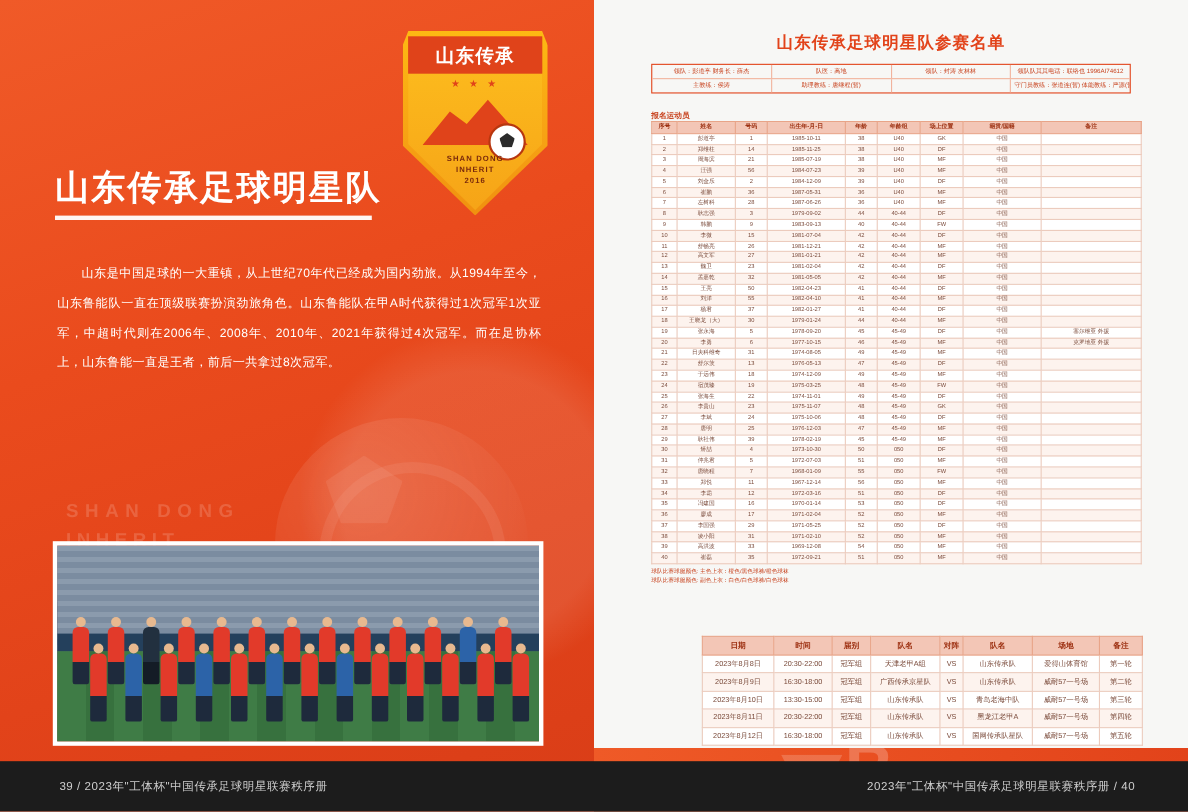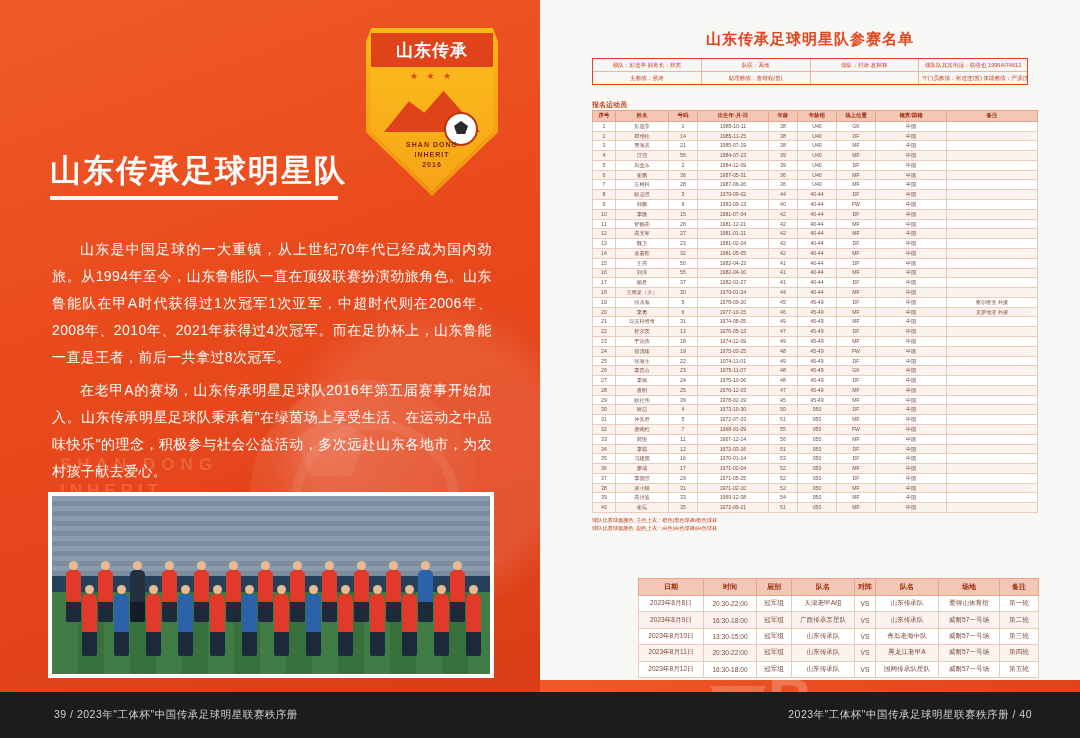--- a/index.html
+++ b/index.html
@@ -87,21 +87,21 @@
     content:"";position:absolute;left:8px;top:7px;width:14px;height:13px;background:#2b2b2b;
     clip-path:polygon(50% 0%,100% 38%,80% 100%,20% 100%,0% 38%);
   }
   .crest .cname{
     position:absolute;left:0;top:112px;width:132px;text-align:center;color:#7a2a0c;
     font-size:7px;font-weight:bold;letter-spacing:1px;line-height:10px;
   }
 
   .body-copy{
     position:absolute;left:52px;top:236px;width:440px;color:#fff;
-    font-size:14px;line-height:27px;text-align:justify;letter-spacing:.4px;
+    font-size:11px;line-height:27px;text-align:justify;letter-spacing:.4px;
   }
   .body-copy p{margin:0 0 6px 0;text-indent:2em;}
 
   .team-photo{
     position:absolute;left:48px;top:492px;width:446px;height:186px;
     border:4px solid #fff;box-sizing:border-box;overflow:hidden;
     background:linear-gradient(180deg,#7d8da0 0%,#63788c 28%,#35506b 29%,#2b4560 60%,#3a6a3f 61%,#2e5c34 100%);
   }
   .stand{position:absolute;left:0;top:0;width:100%;height:54%;
     background:repeating-linear-gradient(180deg,#8b9bad 0 5px,#7b8ca0 5px 10px);}
@@ -227,21 +227,20 @@
       <div class="ball"></div>
       <div class="cname">
         <div>SHAN DONG</div>
         <div>INHERIT</div>
         <div>2016</div>
       </div>
     </div>
 
     <div class="body-copy">
       <p>山东是中国足球的一大重镇，从上世纪70年代已经成为国内劲旅。从1994年至今，山东鲁能队一直在顶级联赛扮演劲旅角色。山东鲁能队在甲A时代获得过1次冠军1次亚军，中超时代则在2006年、2008年、2010年、2021年获得过4次冠军。而在足协杯上，山东鲁能一直是王者，前后一共拿过8次冠军。</p>
-      <p>在老甲A的赛场，山东传承明星足球队2016年第五届赛事开始加入。山东传承明星足球队秉承着"在绿茵场上享受生活、在运动之中品味快乐"的理念，积极参与社会公益活动，多次远赴山东各地市，为农村孩子献去爱心。</p>
     </div>
 
     <div class="team-photo">
       <div class="stand"></div>
       <div class="pitch"></div>
       <div class="row-players" id="players">
           <div class="pl red back" style="left: 4px;"></div>
           <div class="pl red" style="left: 20px;"></div>
           <div class="pl red back" style="left: 36px;"></div>
           <div class="pl blue" style="left: 52px;"></div>

